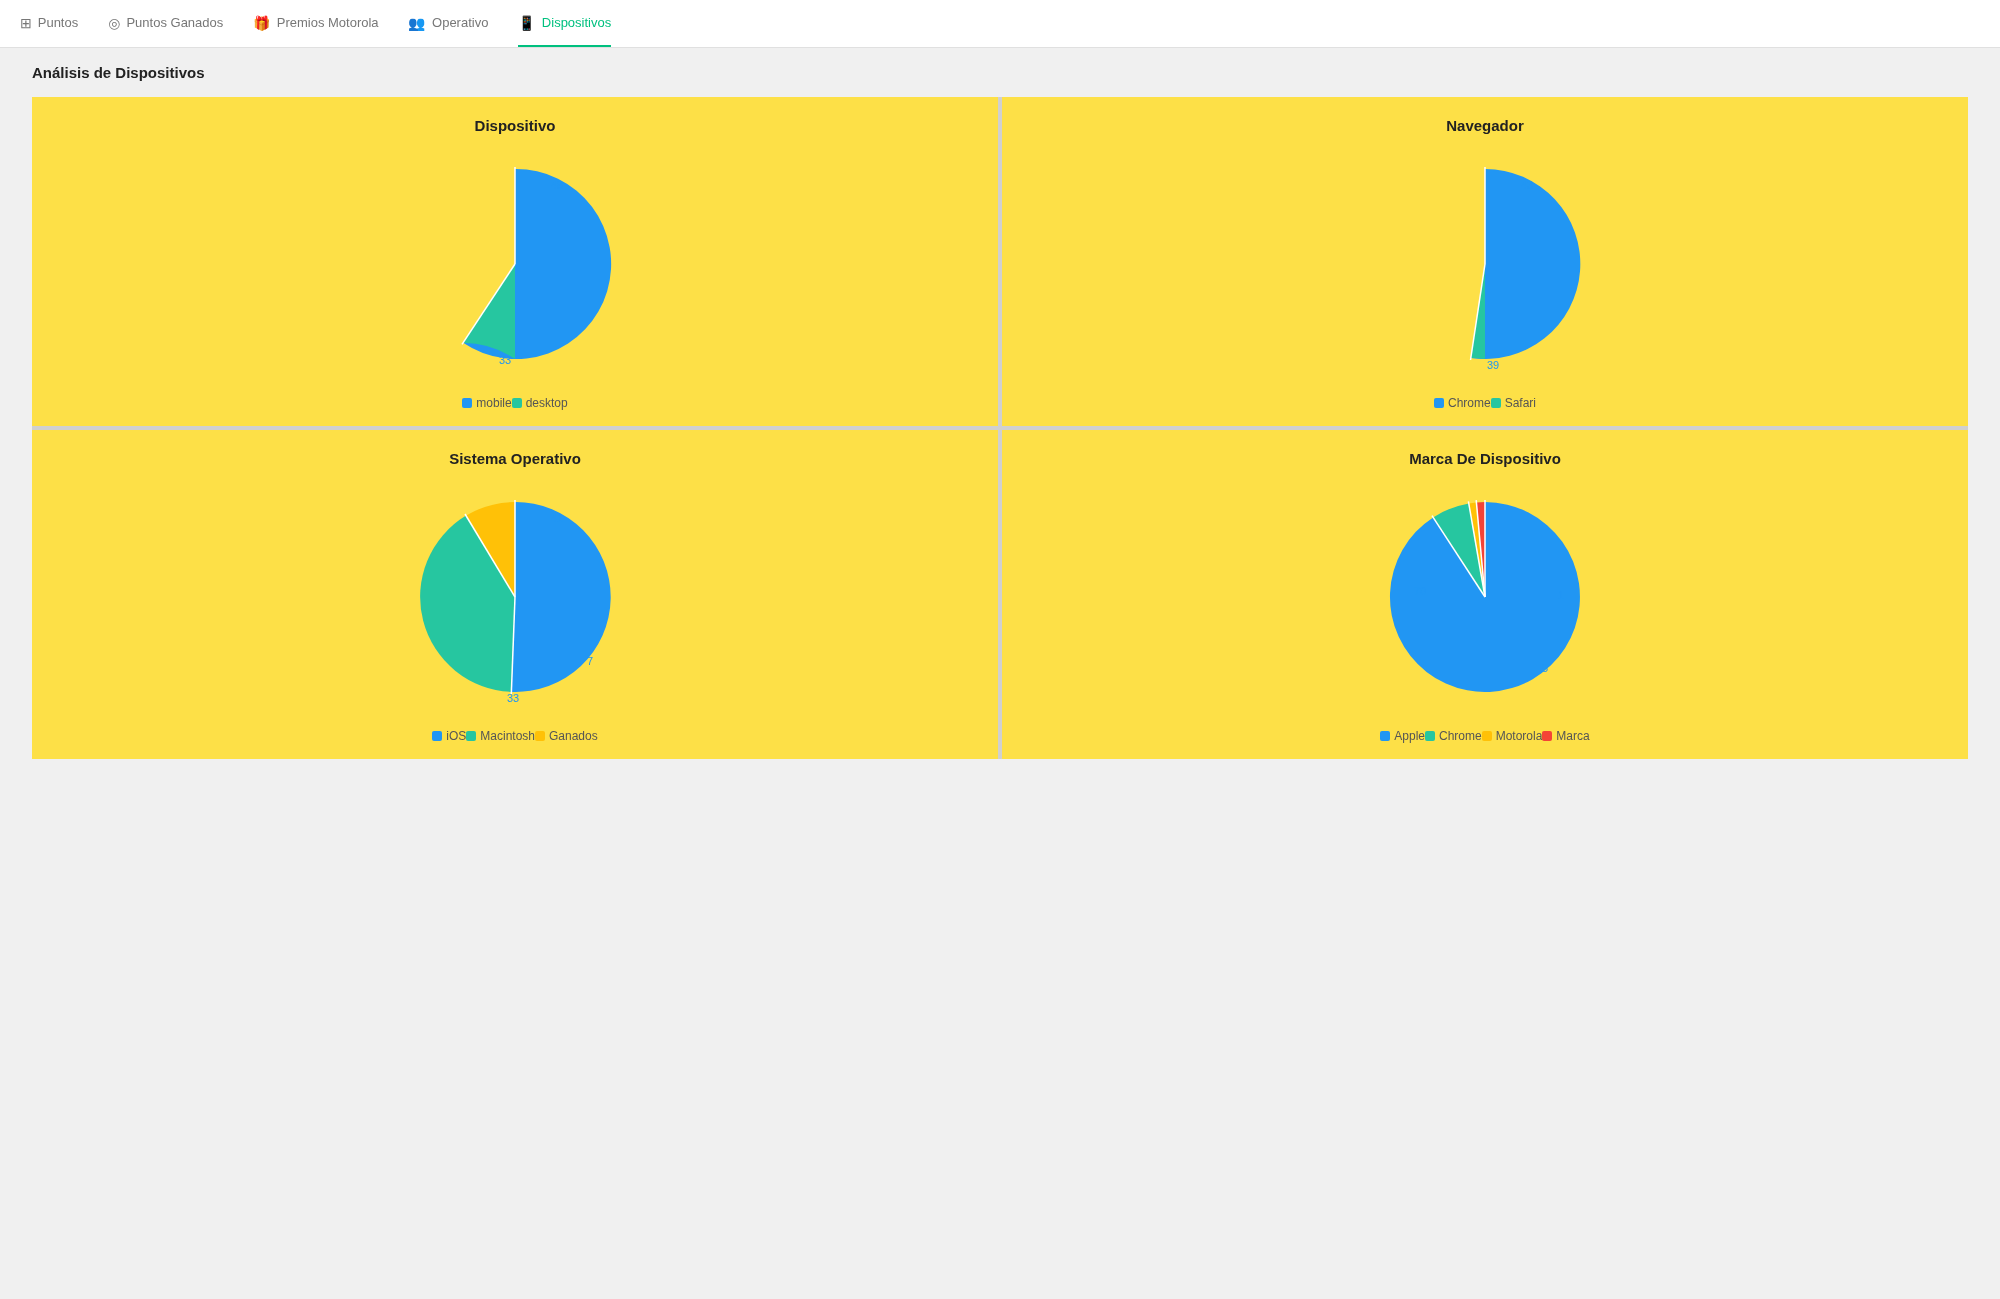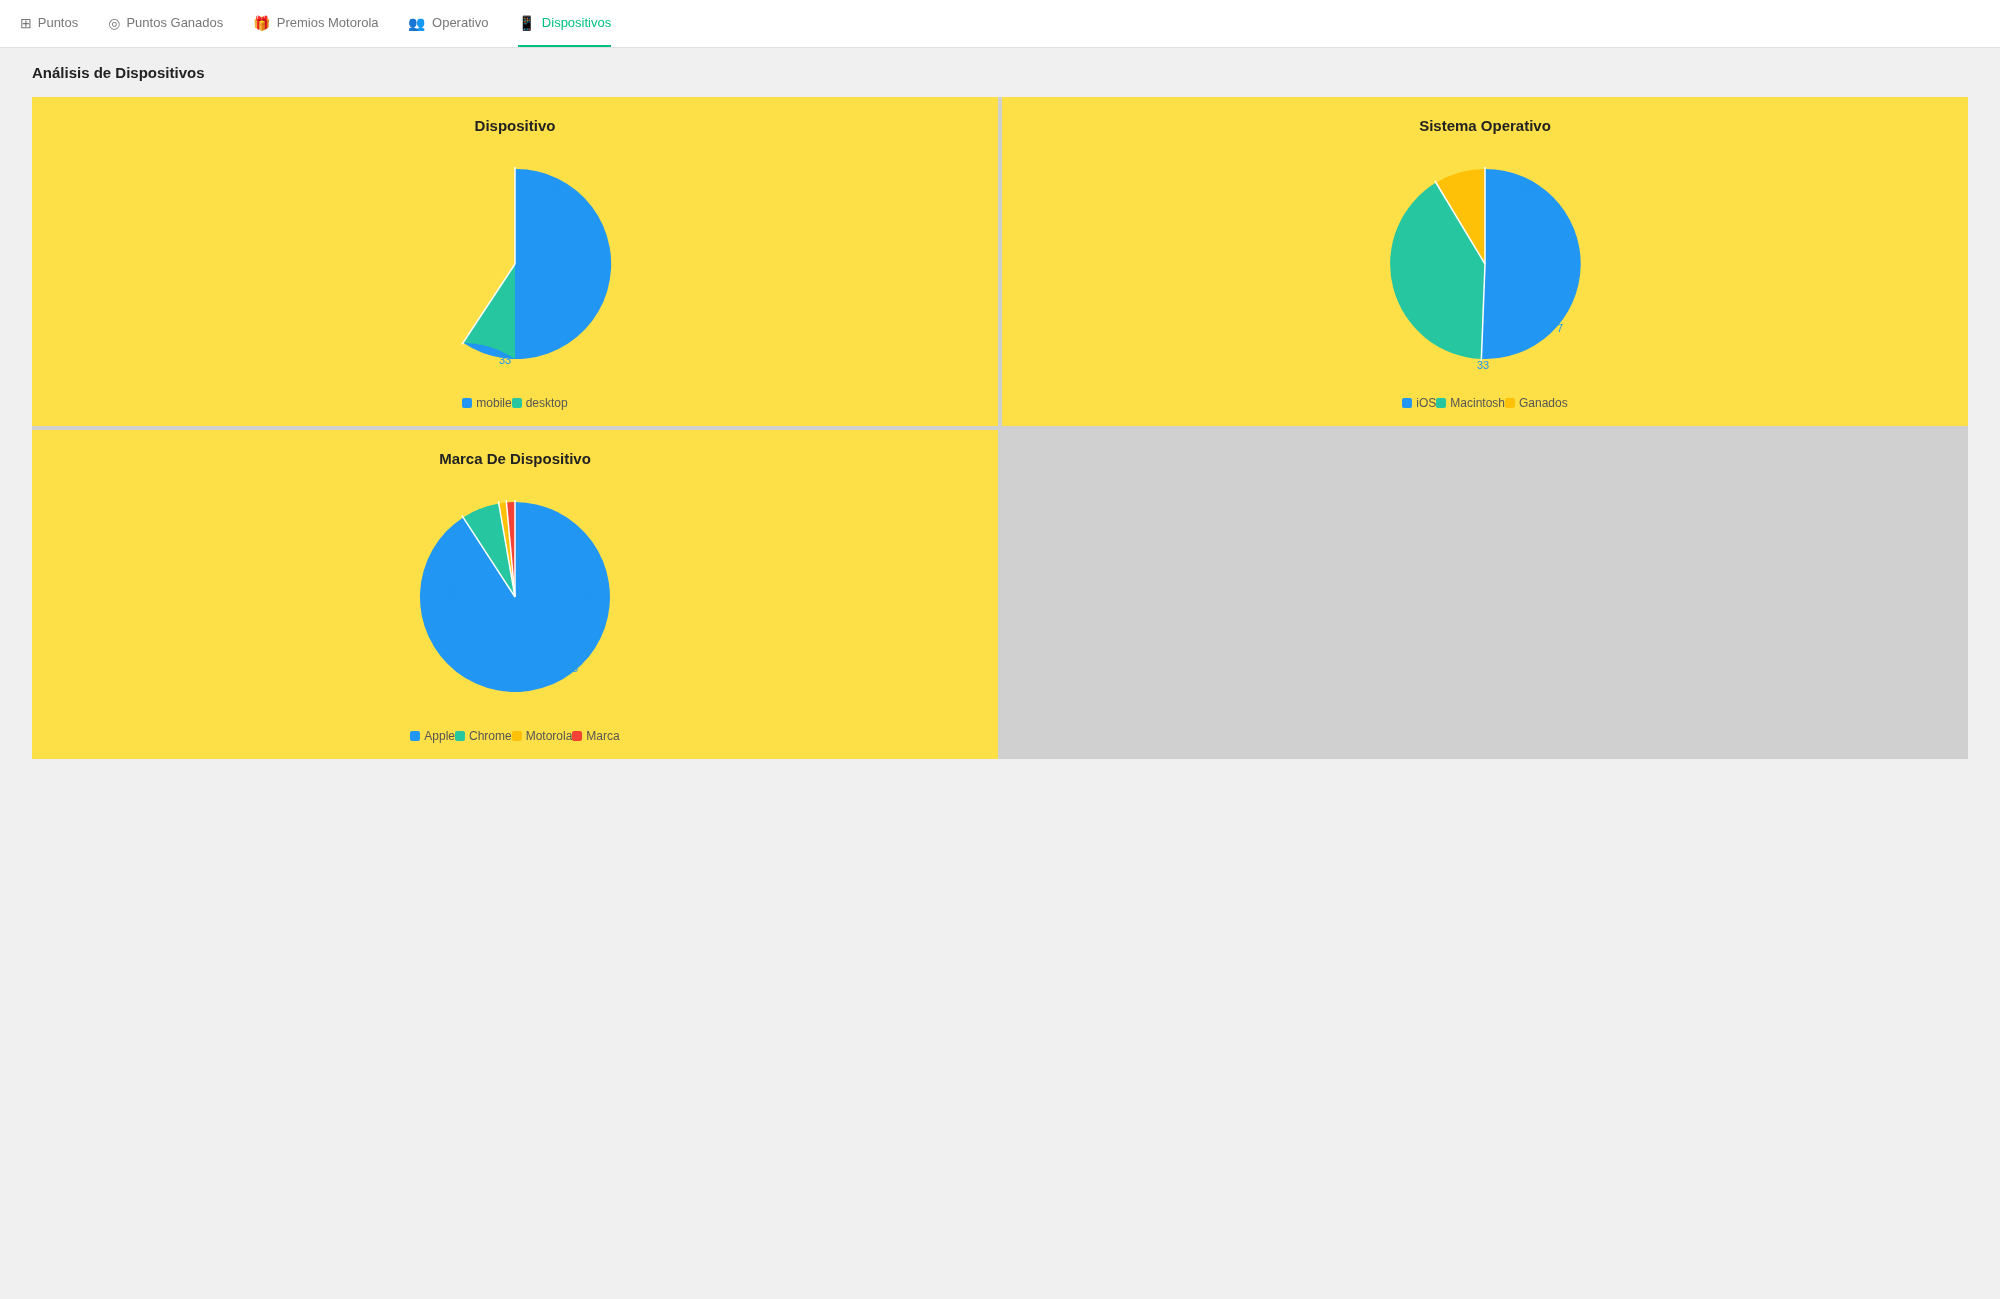--- a/index.html
+++ b/index.html
@@ -150,20 +150,48 @@
           <div class="legend-dot" style="background:#2196F3"></div>
           <span>mobile</span>
         </div>
         <div class="legend-item">
           <div class="legend-dot" style="background:#26C6A0"></div>
           <span>desktop</span>
         </div>
       </div>
     </div>
 
+    <div class="chart-panel">
+      <div class="chart-title">Navegador</div>
+      <div class="chart-container">
+        <svg width="220" height="220" viewBox="0 0 220 220">
+
+          <g transform="translate(110,110)">
+
+            <path d="M0,0 L0,-95 A95,95 0 1,1 -14.1,93.9 Z" fill="#2196F3"></path>
+
+            <path d="M0,0 L-14.1,93.9 A95,95 0 0,1 0,95 Z" fill="#26C6A0"></path>
+            <line x1="0" y1="0" x2="0" y2="-97" stroke="white" stroke-width="1.5"></line>
+            <line x1="0" y1="0" x2="-14.5" y2="96" stroke="white" stroke-width="1.5"></line>
+          </g>
+          <text x="152" y="35" fill="#2196F3" font-size="11" text-anchor="middle" font-weight="500">43</text>
+          <text x="118" y="215" fill="#2196F3" font-size="11" text-anchor="middle" font-weight="500">39</text>
+        </svg>
+      </div>
+      <div class="chart-legend">
+        <div class="legend-item">
+          <div class="legend-dot" style="background:#2196F3"></div>
+          <span>Chrome</span>
+        </div>
+        <div class="legend-item">
+          <div class="legend-dot" style="background:#26C6A0"></div>
+          <span>Safari</span>
+        </div>
+      </div>
+    </div>
 
     <div class="chart-panel">
       <div class="chart-title">Sistema Operativo</div>
       <div class="chart-container">
         <svg width="220" height="220" viewBox="0 0 220 220">
 
           <g transform="translate(110,110)">
 
             <path d="M0,0 L0,-95 A95,95 0 1,1 -3.6,94.9 Z" fill="#2196F3"></path>
 

